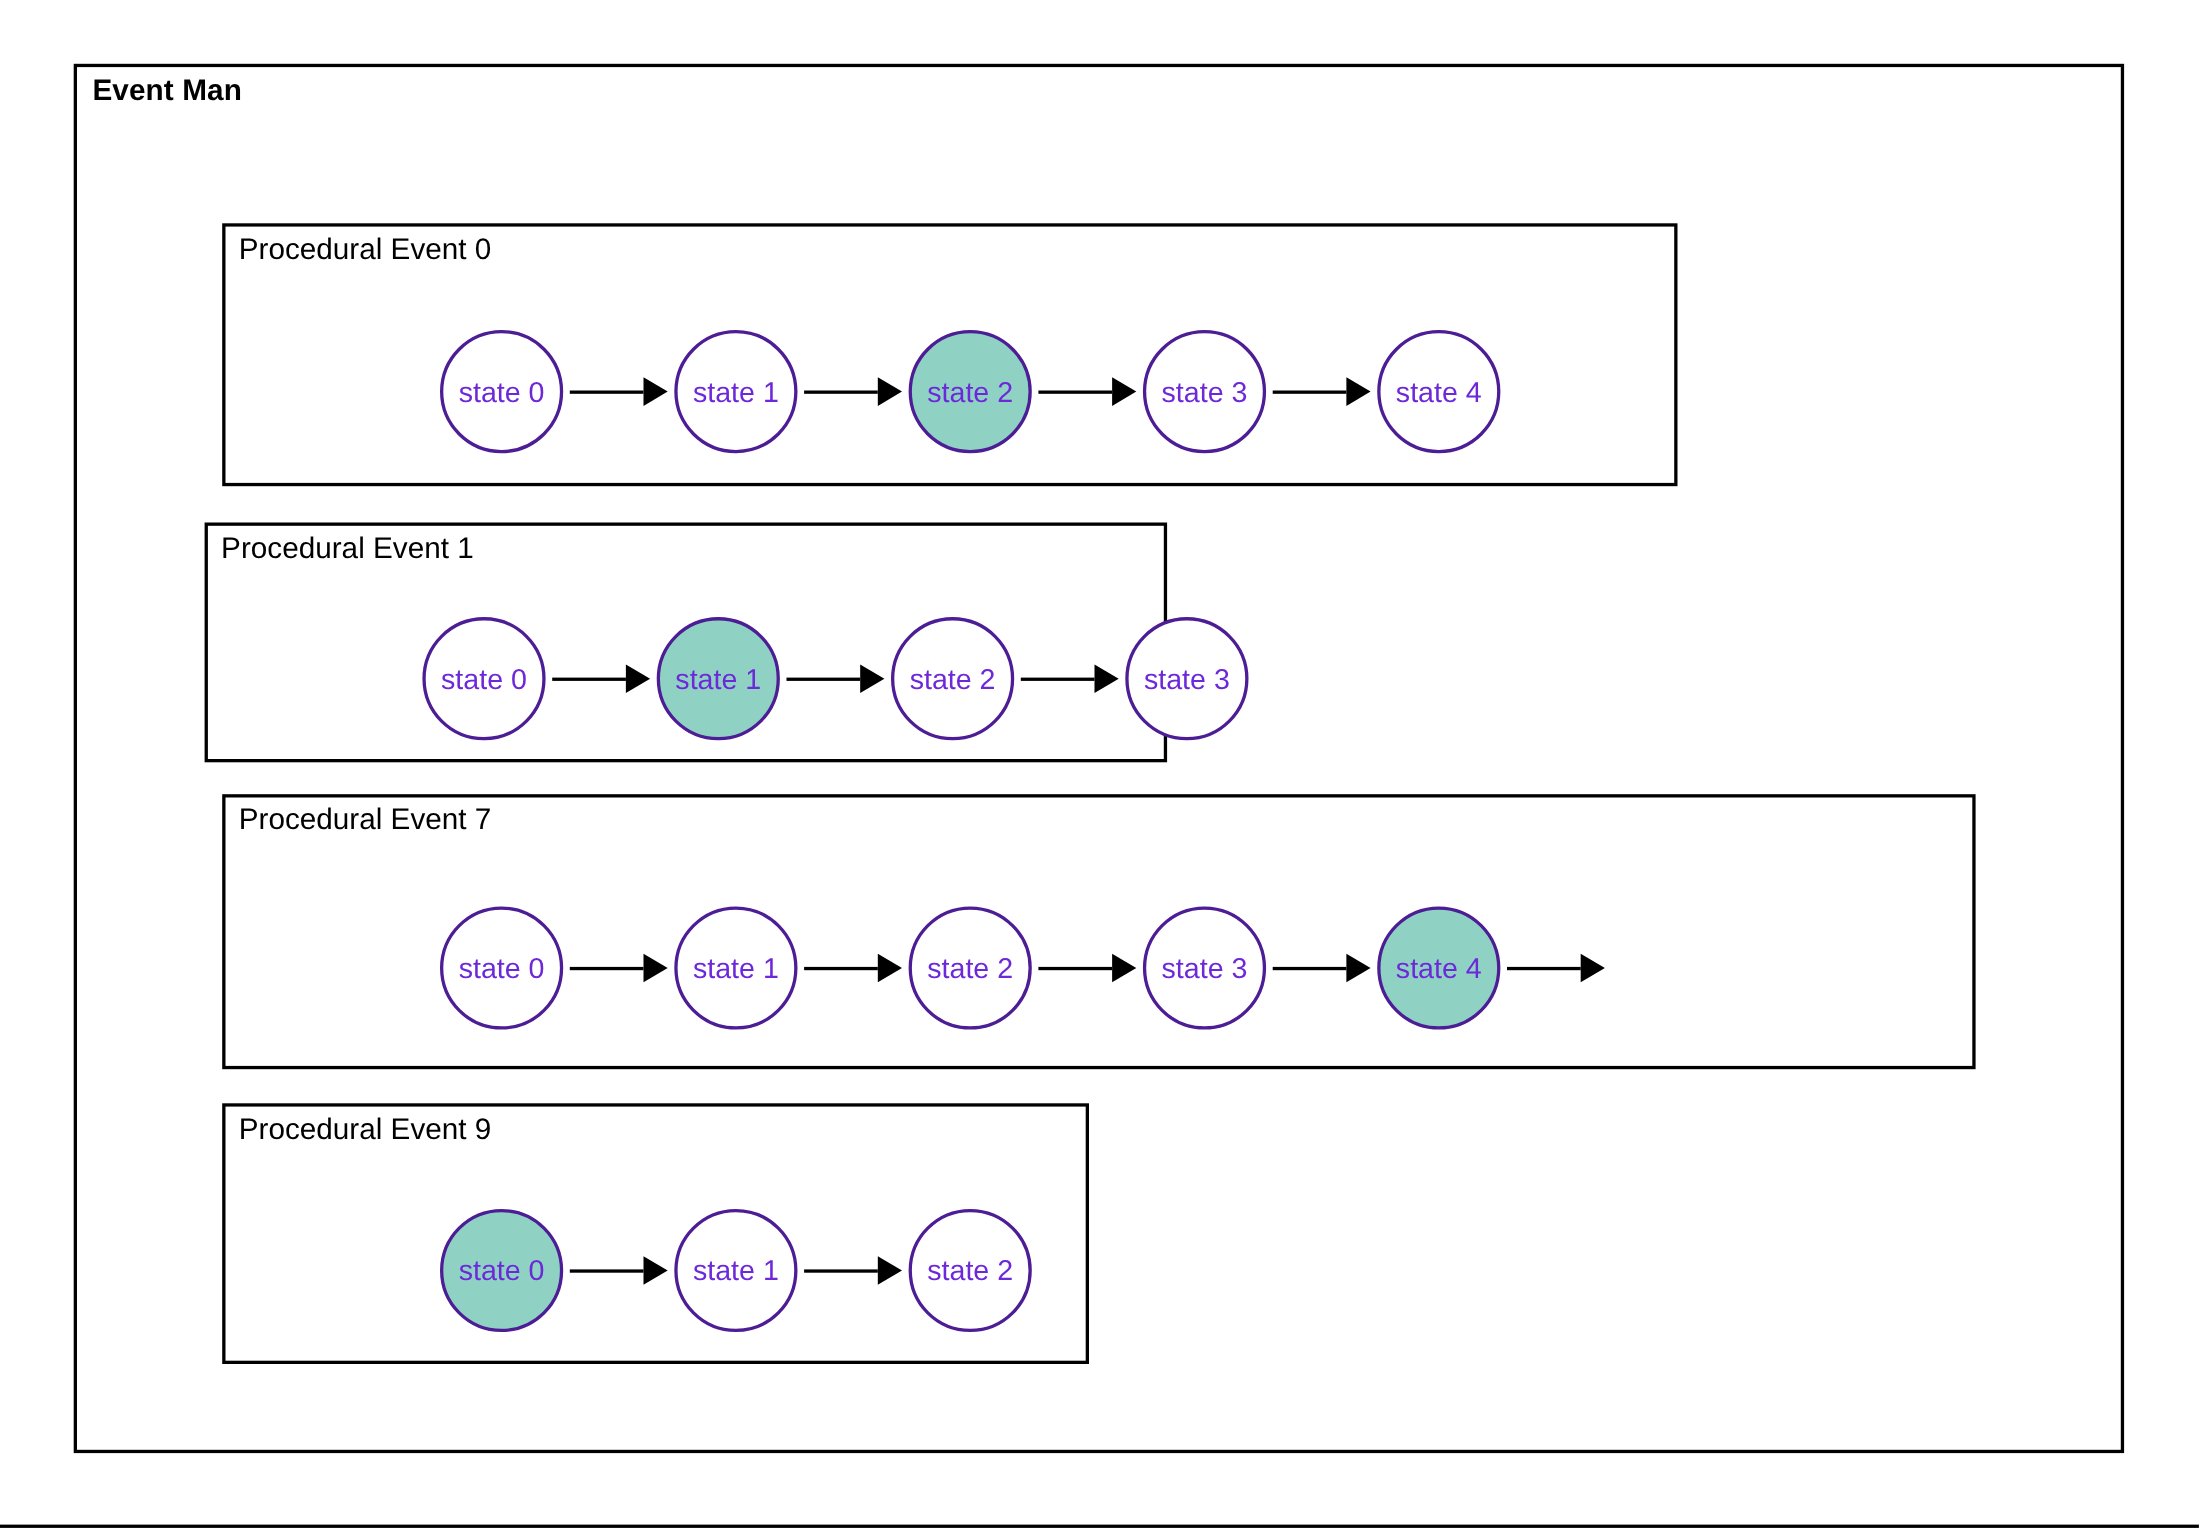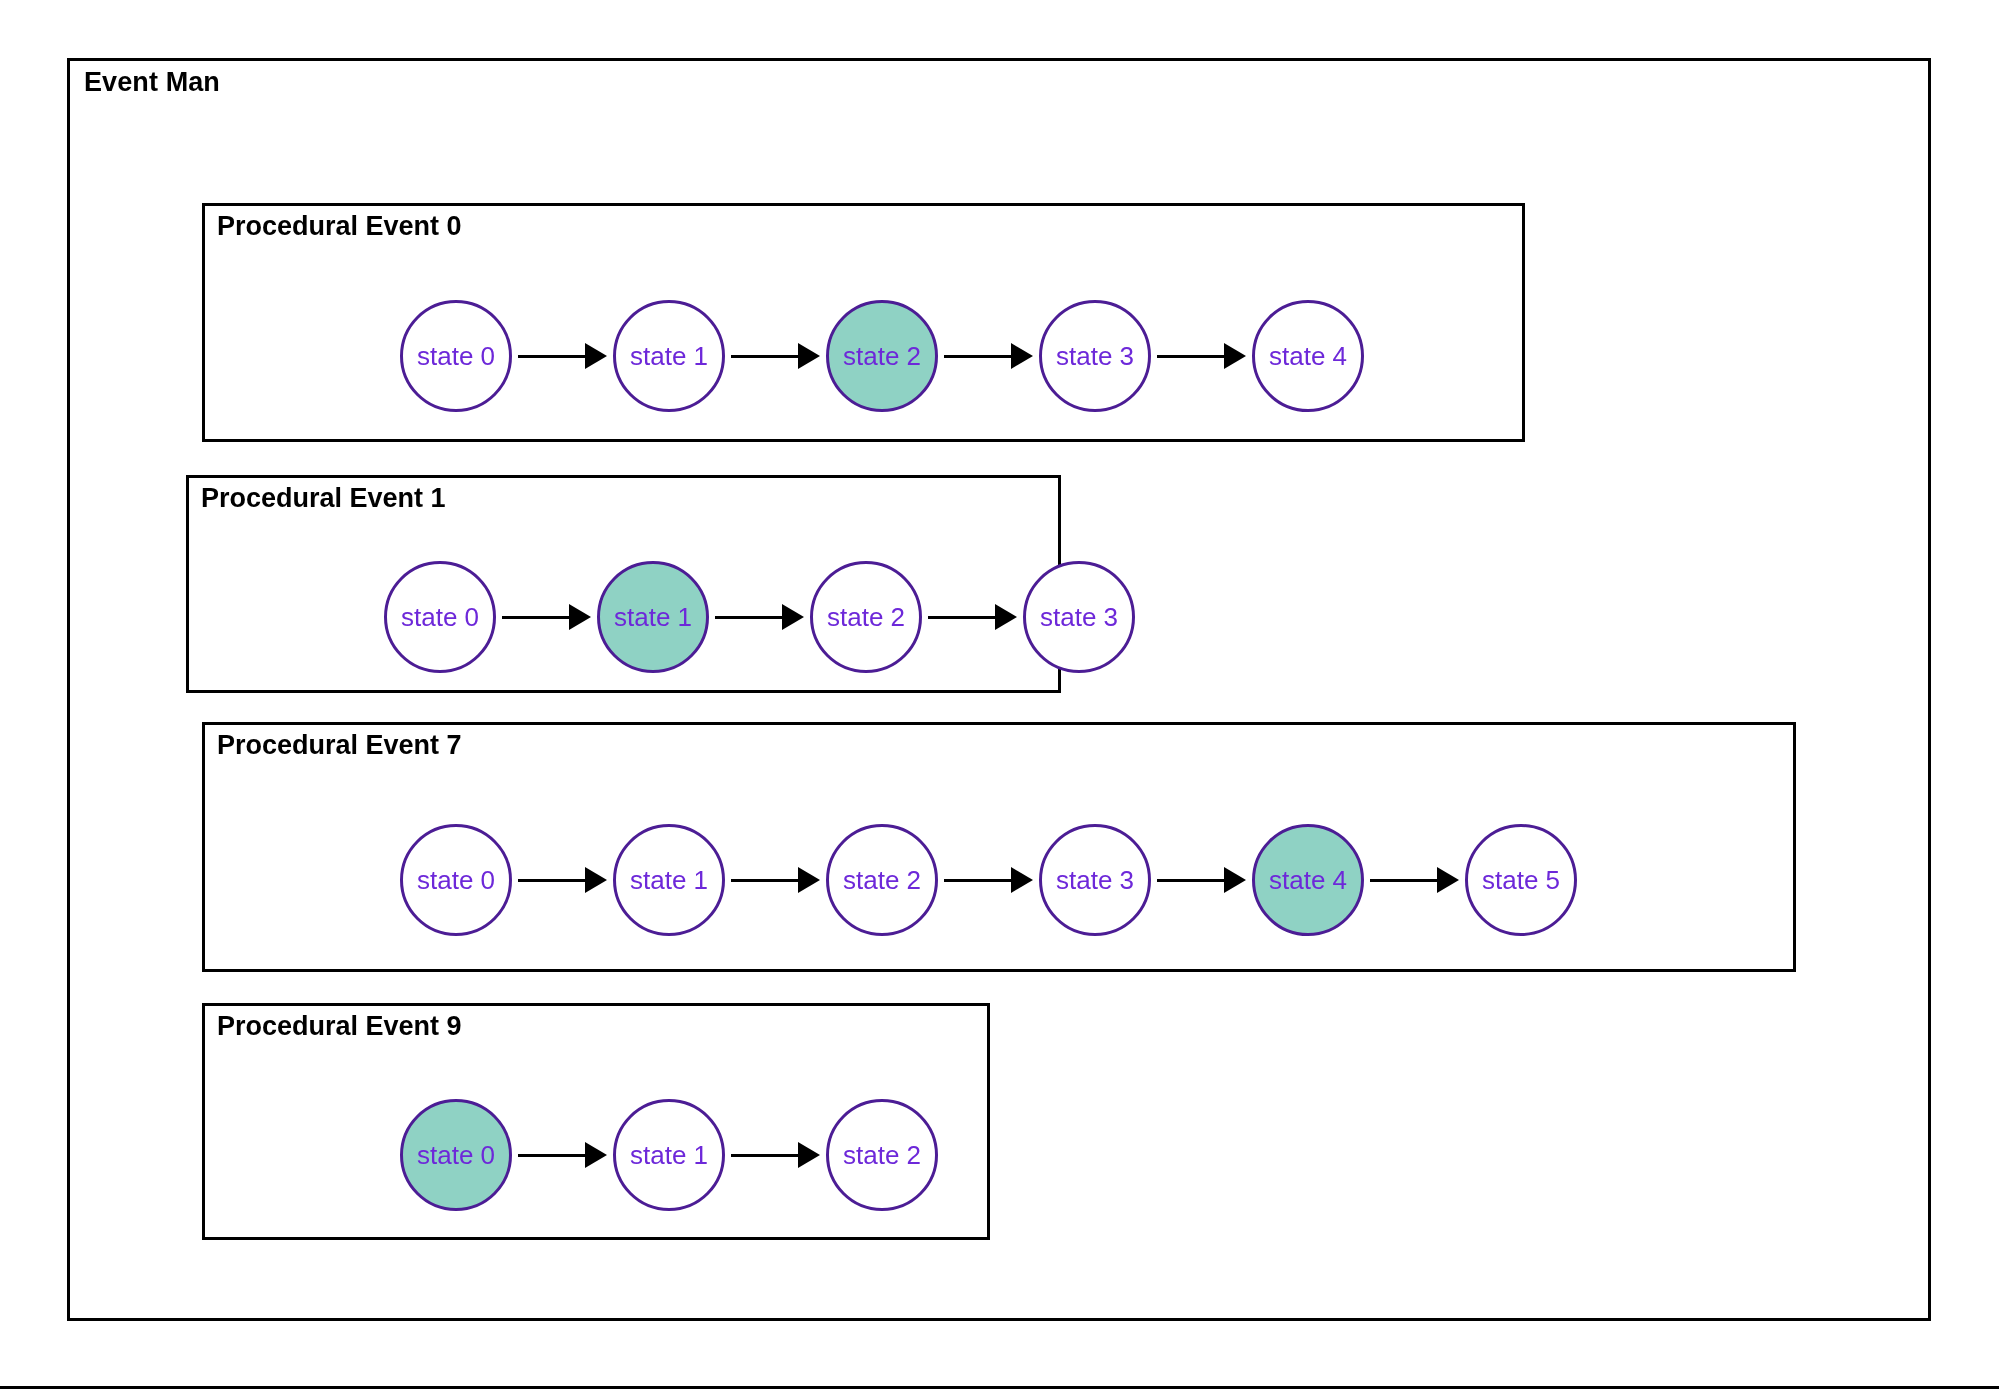--- a/index.html
+++ b/index.html
@@ -61,21 +61,21 @@
     position: absolute;
     border: 3px solid #000000;
     box-sizing: border-box;
     background: #ffffff;
   }
   .event-label {
     position: absolute;
     left: 12px;
     top: 5px;
     font-size: 27px;
-    font-weight: bold;
+    font-weight: normal;
     color: #000000;
     white-space: nowrap;
   }
 
   
   .node {
     position: absolute;
     width: 112px;
     height: 112px;
     border-radius: 50%;
@@ -158,21 +158,20 @@
         <div class="edge-head" style="left: 593px; top: 142px;"></div>
         <div class="node" style="left: 621px; top: 99px;">state 2</div>
         <div class="edge" style="left: 739px; top: 154px; width: 67px;"></div>
         <div class="edge-head" style="left: 806px; top: 142px;"></div>
         <div class="node" style="left: 834px; top: 99px;">state 3</div>
         <div class="edge" style="left: 952px; top: 154px; width: 67px;"></div>
         <div class="edge-head" style="left: 1019px; top: 142px;"></div>
         <div class="node highlight" style="left: 1047px; top: 99px;">state 4</div>
         <div class="edge" style="left: 1165px; top: 154px; width: 67px;"></div>
         <div class="edge-head" style="left: 1232px; top: 142px;"></div>
-        <div class="node" style="left: 1260px; top: 99px;">state 5</div>
       </div>
       <div class="event-box" style="left: 202px; top: 1003px; width: 788px; height: 237px;">
         <div class="event-label">Procedural Event 9</div>
         <div class="node highlight" style="left: 195px; top: 93px;">state 0</div>
         <div class="edge" style="left: 313px; top: 148px; width: 67px;"></div>
         <div class="edge-head" style="left: 380px; top: 136px;"></div>
         <div class="node" style="left: 408px; top: 93px;">state 1</div>
         <div class="edge" style="left: 526px; top: 148px; width: 67px;"></div>
         <div class="edge-head" style="left: 593px; top: 136px;"></div>
         <div class="node" style="left: 621px; top: 93px;">state 2</div>

